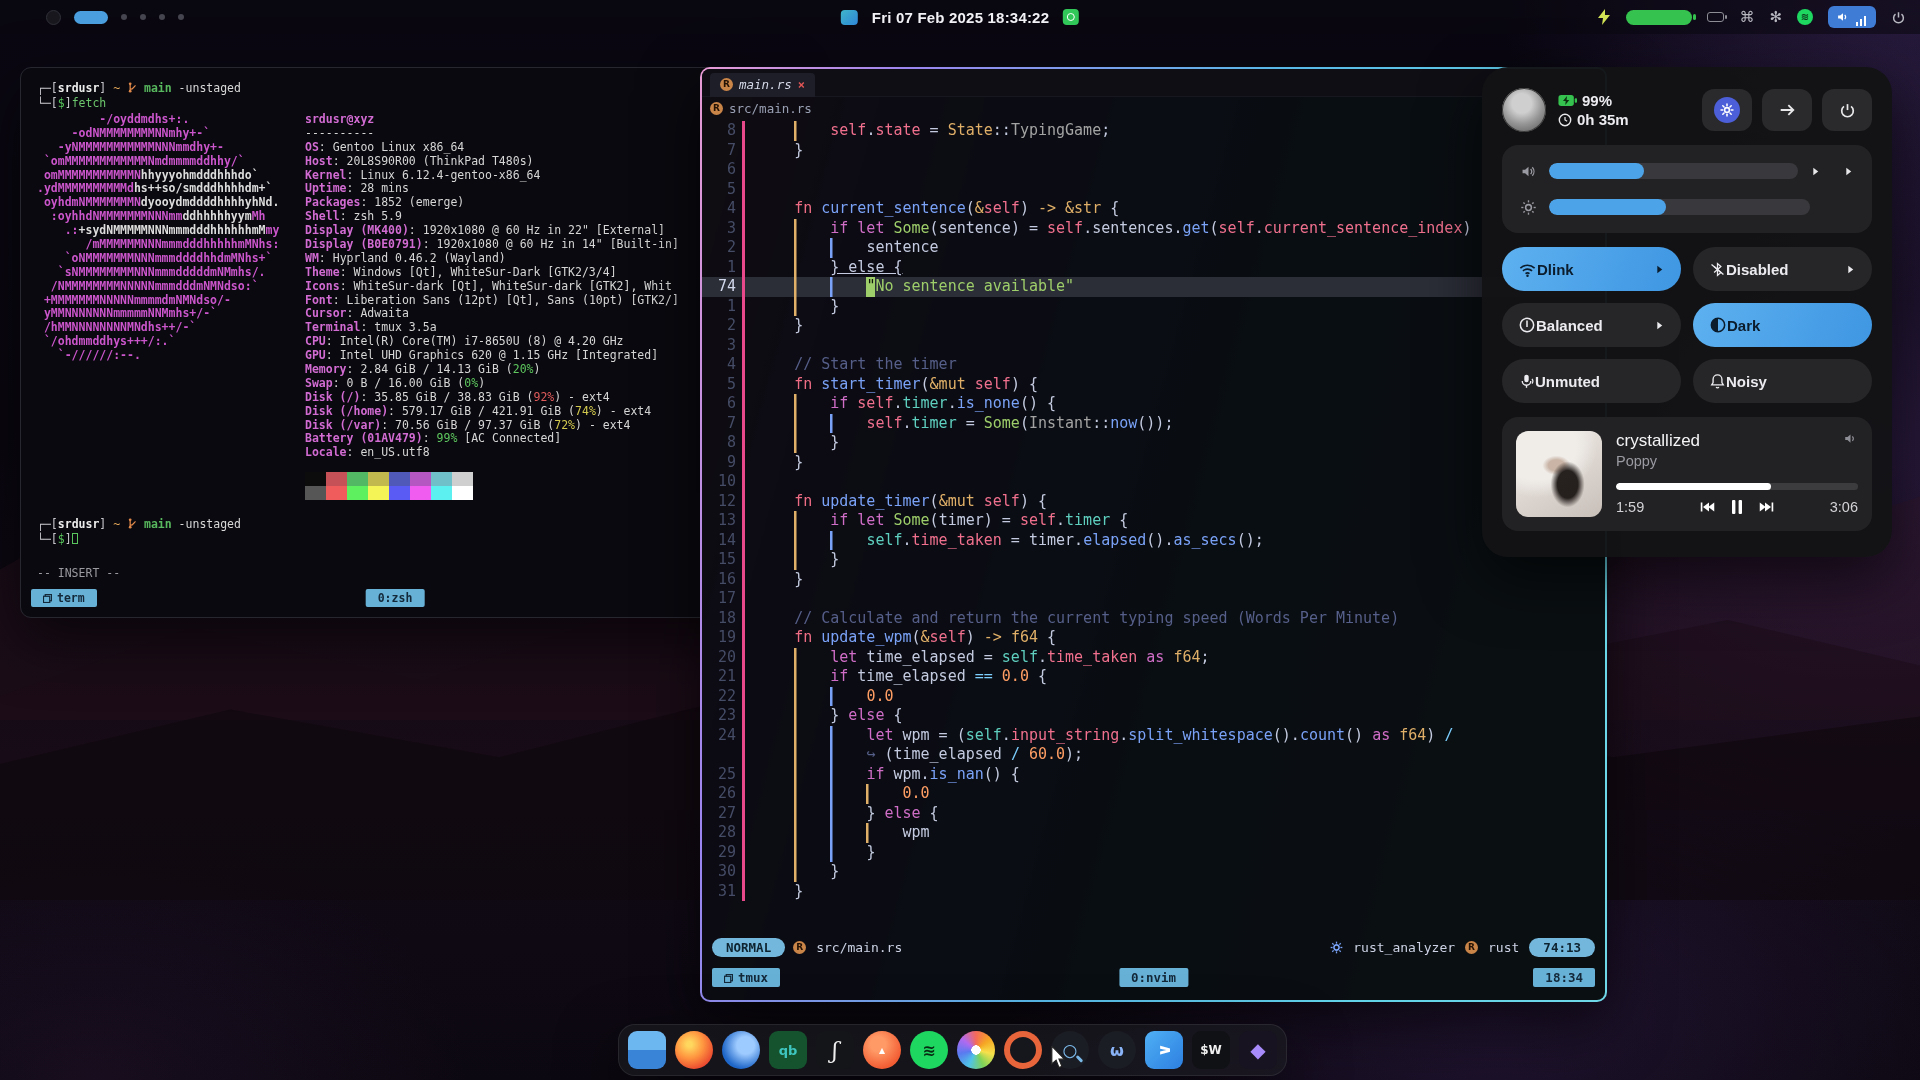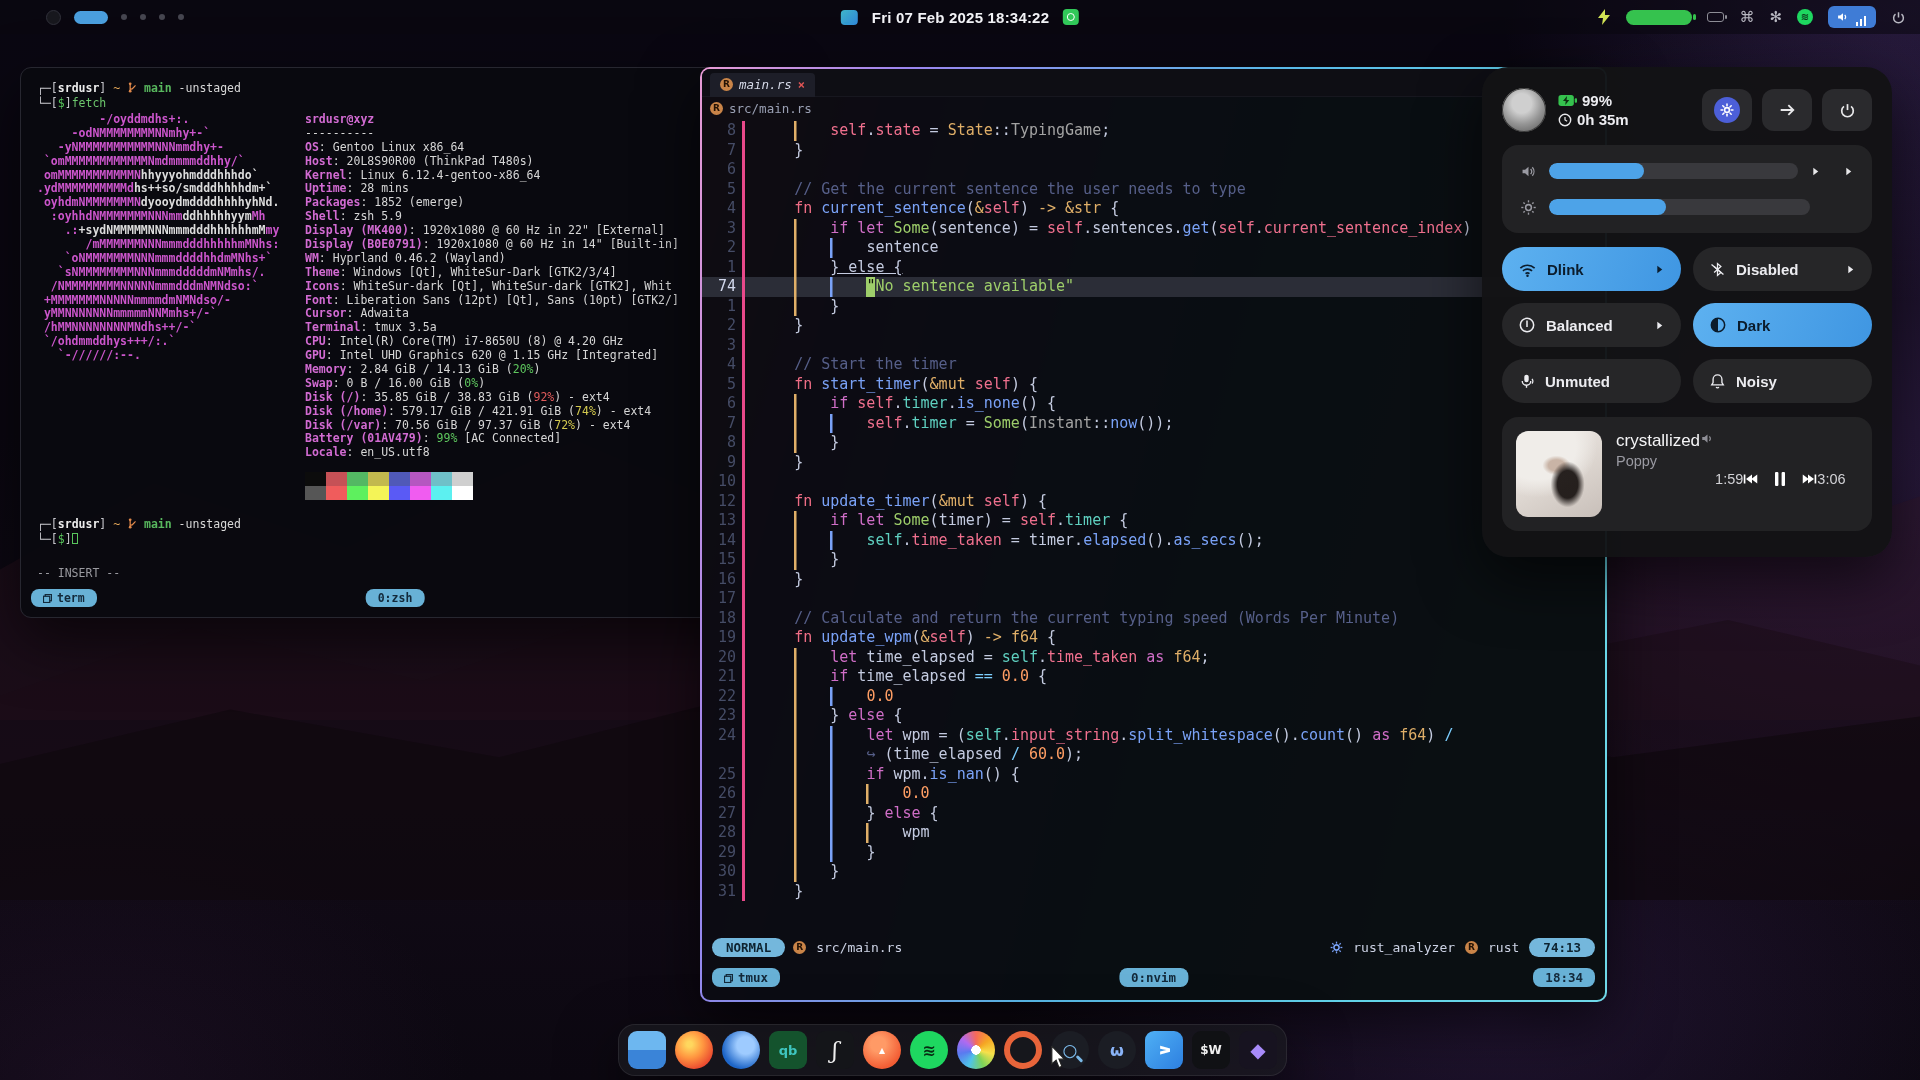--- a/index.html
+++ b/index.html
@@ -52,21 +52,21 @@
   #t-info{flex:1;overflow:hidden}
   .lm{color:#cb55cb;font-weight:700}.lw{color:#dcdcdc;font-weight:700}
   .t-fl{color:#d26bd2;font-weight:700}.t-fv{color:#d6d6d6}
   .t-pg{color:#5ec75e}.t-py{color:#d3c94f}.t-pr{color:#e05b5b}
   #t-pal{margin-top:12px}
   .prow{display:flex;height:14px}
   .prow span{width:21px;height:14px}
   #t-bottom{position:absolute;left:16px;bottom:36px}
   .ins{color:#9a9aa0;line-height:15px;margin-top:20px}
   .tmuxbar{position:absolute;left:10px;right:10px;bottom:8px;height:20px}
-  .pill{position:absolute;background:#68b1d6;color:#13293a;border-radius:8px;padding:2px 12px;font-weight:700;font-size:11.5px;font-family:"DejaVu Sans Mono",monospace;white-space:nowrap}
+  .pill{position:absolute;background:#68b1d6;color:#13293a;border-radius:2px;padding:2px 12px;font-weight:700;font-size:11.5px;font-family:"DejaVu Sans Mono",monospace;white-space:nowrap}
   .pill svg{vertical-align:-1px;margin-right:5px}
   .pill.l{left:0}.pill.c{left:50%;transform:translateX(-50%)}.pill.r{right:0}
   
   #edwrap{position:absolute;left:700px;top:67px;width:907px;height:935px;border-radius:10px;padding:2px;background:linear-gradient(105deg,#e89bd4,#9b85f0 18%,#58b8e8 50%,#62d4e8 80%,#6fd8e8);z-index:10}
   #editor{width:100%;height:100%;border-radius:8px;background:rgba(6,6,9,.96);overflow:hidden;display:flex;flex-direction:column;font-family:"DejaVu Sans Mono",monospace}
   #tabbar{height:28px;background:#0e0e14;display:flex;align-items:center;border-bottom:1px solid #17171f;flex:none}
   .tab{margin-left:8px;background:#1d1e28;border-radius:4px 4px 0 0;height:24px;display:flex;align-items:center;gap:6px;padding:0 10px;margin-top:4px}
   .rust-ic{width:13px;height:13px;border-radius:50%;background:#c98448;color:#241204;font:700 9px/13px "DejaVu Sans",sans-serif;text-align:center;display:inline-block;flex:none}
   .tab .name{color:#d6dae8;font-size:12.5px;font-style:italic}
   .tab .x{color:#e05555;font-size:12px;font-weight:700;cursor:default}
@@ -100,31 +100,31 @@
   .cc-btns{margin-left:auto;display:flex;gap:10px}
   .cc-btn{width:50px;height:42px;border-radius:12px;background:#2a2a2d;display:flex;align-items:center;justify-content:center;color:#e8e8ea}
   .gearblue{width:26px;height:26px;border-radius:50%;background:#4c5fd8;display:flex;align-items:center;justify-content:center;color:#fff}
   .cc-card{background:#222224;border-radius:16px}
   #sliders{height:88px;margin-bottom:14px;padding:14px 18px;display:flex;flex-direction:column;justify-content:space-between}
   .srow{display:flex;align-items:center;gap:12px;height:24px;color:#9a9aa2}
   .track{flex:1;height:16px;border-radius:9px;background:#39393d;overflow:hidden}
   .fill{height:100%;border-radius:9px;background:#4da3e8}
   .chev{color:#e8e8ea;display:flex}
   #toggles{display:grid;grid-template-columns:1fr 1fr;gap:12px;margin-bottom:14px}
-  .toggle{height:44px;border-radius:22px;background:#262628;display:flex;align-items:center;padding:0 16px;gap:10px;color:#ececf0;font-size:15px;font-weight:700}
+  .toggle{height:44px;border-radius:22px;background:#262628;display:flex;align-items:center;padding:0 16px;color:#ececf0;font-size:15px;font-weight:700}
   .toggle.active{background:linear-gradient(110deg,#5db1f0,#3f96e2);color:#0b1c2c}
   .toggle .t-chev{margin-left:auto;display:flex}
   .toggle.active .t-chev{color:#0b1c2c}
   #player{height:114px;padding:14px;display:flex;gap:14px}
   .art{width:86px;height:86px;border-radius:12px;flex:none;background:
     radial-gradient(34px 46px at 60% 62%, rgba(28,22,20,.95) 0 30%, transparent 50%),
     radial-gradient(20px 14px at 47% 40%, #c9b4a6 0 40%, transparent 70%),
     radial-gradient(70px 60px at 25% 18%, #f0ede9 0 55%, transparent 85%),
     linear-gradient(150deg,#efeae6 10%,#dcd5cf 55%,#c8bfb9)}
-  .ptexts{flex:1;display:flex;flex-direction:row}
+  .ptexts{flex:1;display:flex;flex-direction:column}
   .ptitle{font-size:17px;color:#f4f4f6}
   .partist{font-size:14.5px;color:#9a9aa2;margin-top:2px}
   .phead{display:flex}
   .phead .spk{margin-left:auto;color:#8e8e96}
   .pbar{height:7px;border-radius:4px;background:#3c3c3f;margin-top:14px;overflow:hidden}
   .pbar .pfill{height:100%;border-radius:4px;background:#fff}
   .ptimes{display:flex;align-items:center;margin-top:9px;color:#d2d2d6;font-size:14.5px}
   .pctrl{margin:0 auto;display:flex;align-items:center;gap:16px;color:#fff}
   
   #dock{position:absolute;left:618px;top:1024px;height:52px;border-radius:17px;background:rgba(26,26,32,.68);border:1px solid rgba(255,255,255,.08);display:flex;align-items:center;gap:9px;padding:0 9px;z-index:40}
@@ -307,21 +307,21 @@
     </div>
   </div>
   <div id="winbar">
     <span class="rust-ic">R</span>
     <span>src/main.rs</span>
   </div>
   <div id="code">
         <div class="crow"><span class="gut">8</span><span class="gbar"></span><span>    </span><span class="x-go">    </span><span class="x-p">self</span><span>.</span><span class="x-p">state</span><span> = </span><span class="x-y">State</span><span>::</span><span class="x-c">TypingGame</span><span>;</span></div>
         <div class="crow"><span class="gut">7</span><span class="gbar"></span><span>    </span><span>}</span></div>
         <div class="crow"><span class="gut">6</span><span class="gbar"></span></div>
-        <div class="crow"><span class="gut">5</span><span class="gbar"></span><span>    </span><span class="x-cm">// Get the current sentence the user needs to type</span></div>
+        <div class="crow"><span class="gut">5</span><span class="gbar"></span><span>    </span></div>
         <div class="crow"><span class="gut">4</span><span class="gbar"></span><span>    </span><span class="x-f">fn </span><span class="x-n">current_sentence</span><span>(</span><span class="x-y">&amp;</span><span class="x-p">self</span><span>) </span><span class="x-y">-&gt;</span><span> </span><span class="x-y">&amp;str</span><span> {</span></div>
         <div class="crow"><span class="gut">3</span><span class="gbar"></span><span>    </span><span class="x-go">    </span><span class="x-k">if let </span><span class="x-g">Some</span><span>(</span><span>sentence</span><span>) = </span><span class="x-p">self</span><span>.</span><span>sentences</span><span>.</span><span class="x-m">get</span><span>(</span><span class="x-p">self</span><span>.</span><span class="x-p">current_sentence_index</span><span>)</span></div>
         <div class="crow"><span class="gut">2</span><span class="gbar"></span><span>    </span><span class="x-go">    </span><span class="x-gb">    </span><span>sentence</span></div>
         <div class="crow"><span class="gut">1</span><span class="gbar"></span><span>    </span><span class="x-go">    </span><span class="x-ul">} else {</span></div>
         <div class="crow cur"><span class="gut">74</span><span class="gbar"></span><span>    </span><span class="x-go">    </span><span class="x-gb">    </span><span class="x-cur">"</span><span class="x-st">No sentence available"</span></div>
         <div class="crow"><span class="gut">1</span><span class="gbar"></span><span>    </span><span class="x-go">    </span><span>}</span></div>
         <div class="crow"><span class="gut">2</span><span class="gbar"></span><span>    </span><span>}</span></div>
         <div class="crow"><span class="gut">3</span><span class="gbar"></span></div>
         <div class="crow"><span class="gut">4</span><span class="gbar"></span><span>    </span><span class="x-cm">// Start the timer</span></div>
         <div class="crow"><span class="gut">5</span><span class="gbar"></span><span>    </span><span class="x-f">fn </span><span class="x-n">start_timer</span><span>(</span><span class="x-y">&amp;mut</span><span> </span><span class="x-p">self</span><span>) {</span></div>

